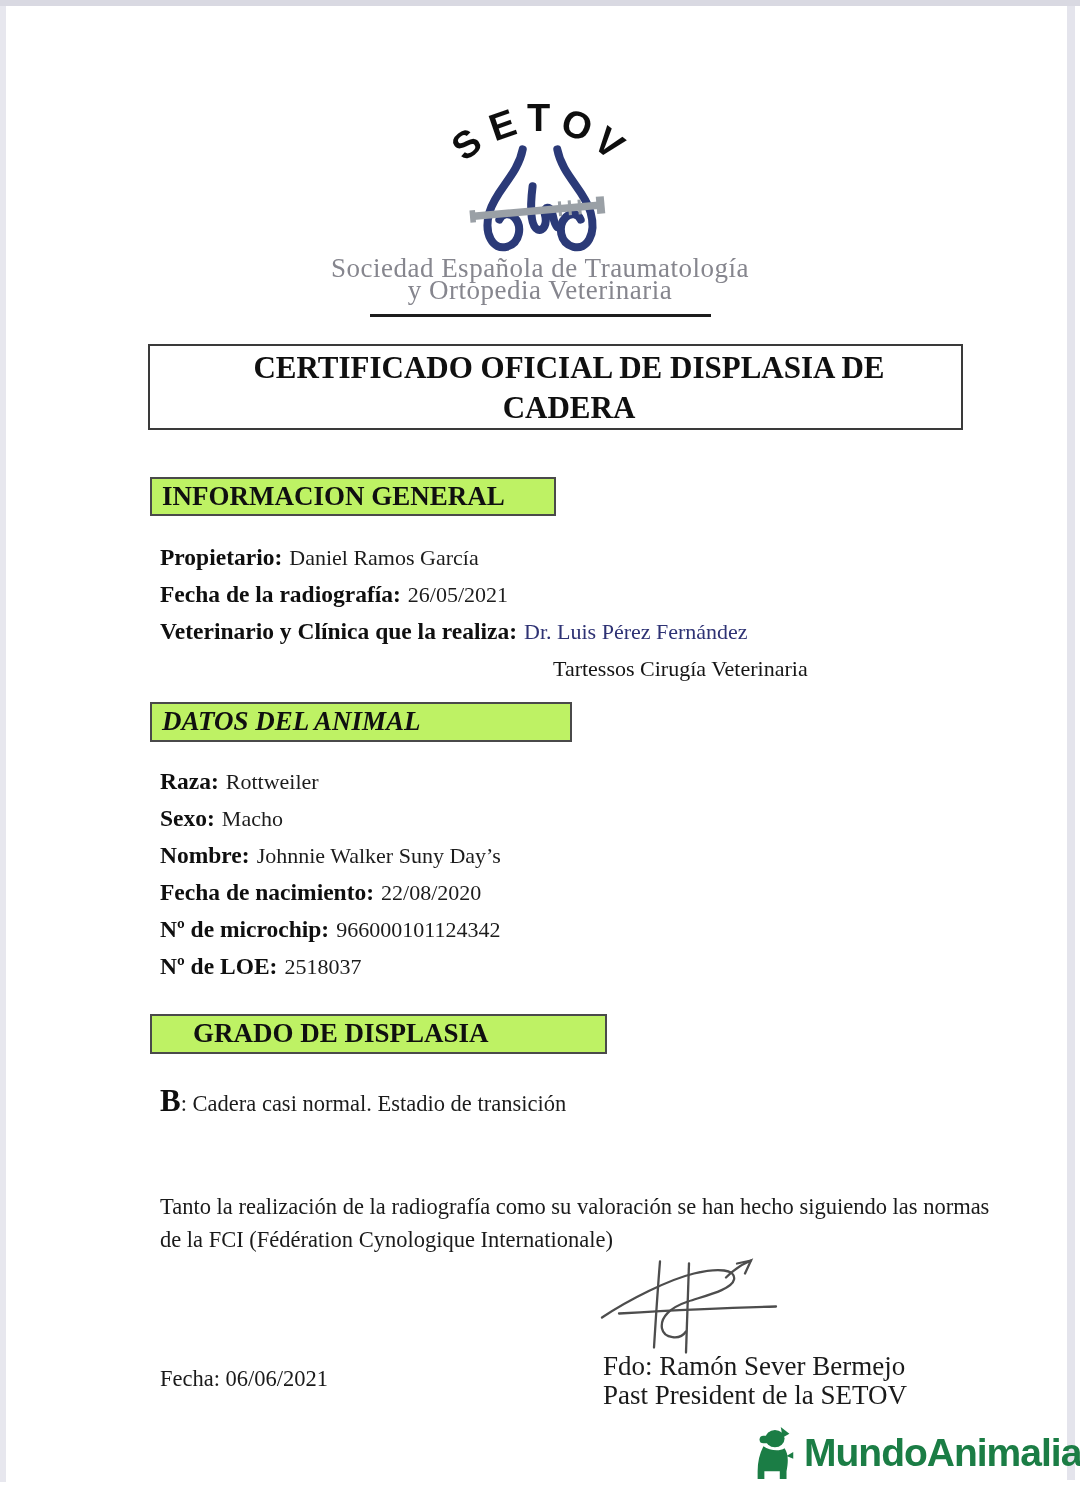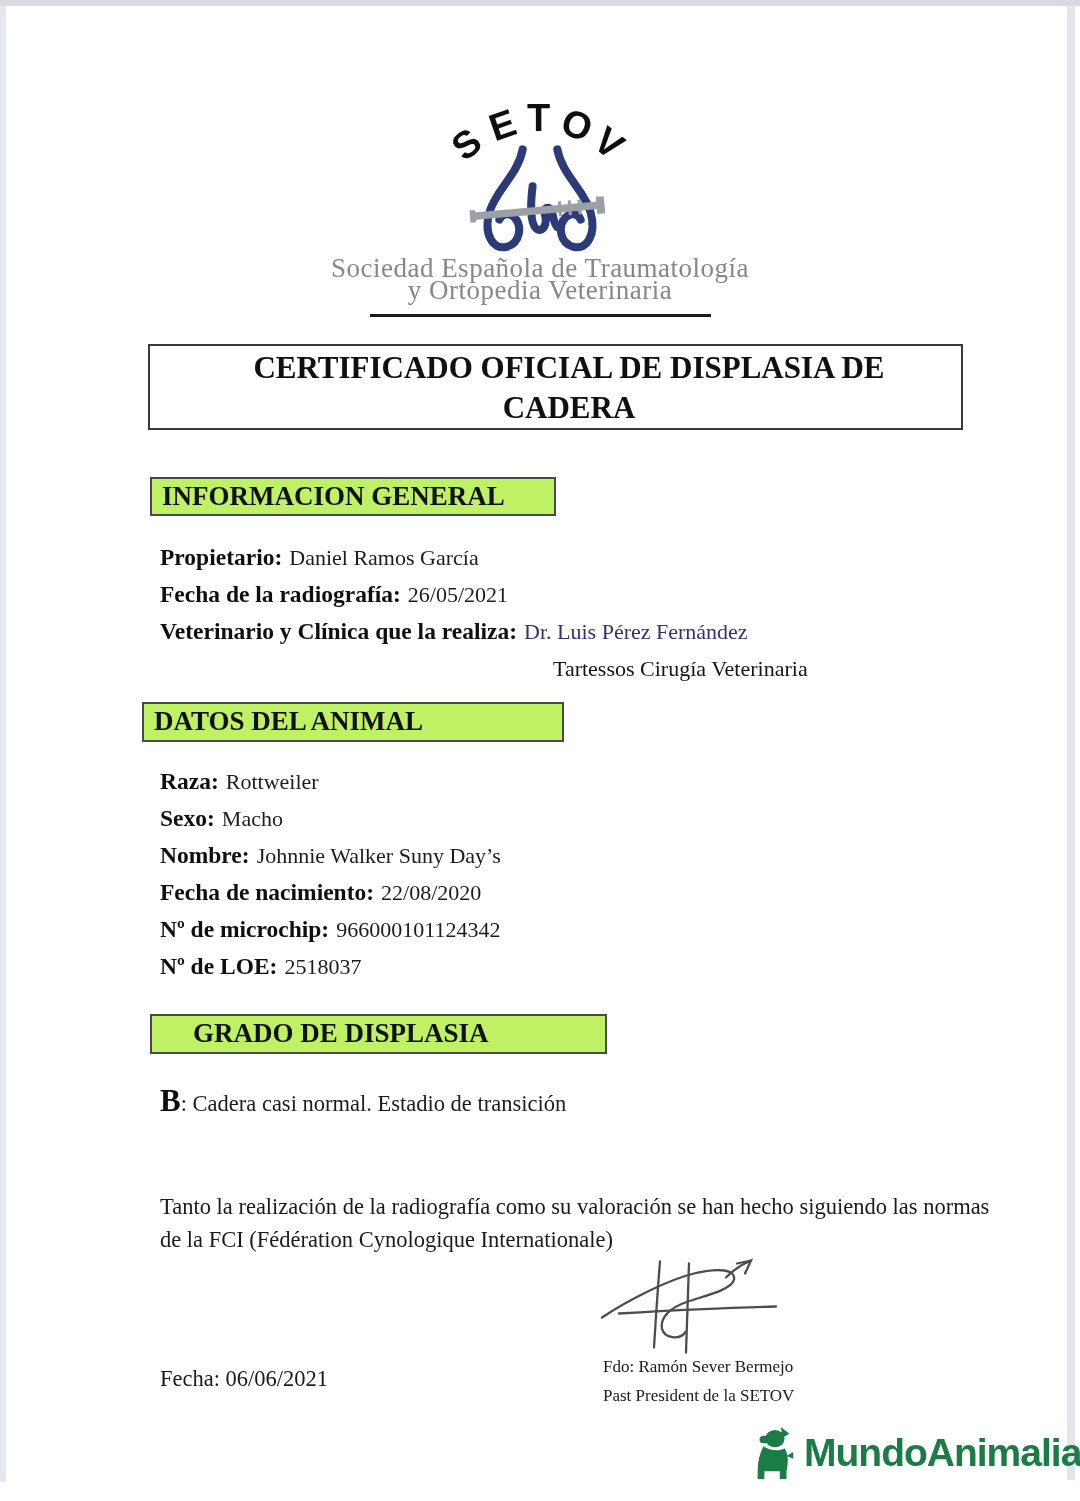--- a/index.html
+++ b/index.html
@@ -31,21 +31,21 @@
   
   .title-box{position:absolute;left:148px;top:344px;width:784px;height:82px;
              border:2px solid #3a3a3a;text-align:center;padding-left:27px;}
   .title-box div{font-weight:700;font-size:31px;line-height:40px;color:#101010;}
   .title-box .t1{margin-top:2px;}
 
   
   .sec{position:absolute;border:2px solid #4a4a4a;font-weight:700;font-size:27px;
        line-height:35px;padding-left:10px;color:#101010;background:#bef264;}
   .sec.general{left:150px;top:477px;width:392px;height:35px;}
-  .sec.animal{left:142px;top:702px;width:408px;height:36px;}
+  .sec.animal{left:150px;top:702px;width:408px;height:36px;font-style:italic;}
   .sec.grade{left:150px;top:1014px;width:412px;height:36px;padding-left:41px;}
 
   
   .rows{position:absolute;left:160px;font-size:22px;line-height:37px;}
   .rows.general{top:539px;}
   .rows.animal{top:763px;}
   .label{font-weight:700;font-size:23.5px;color:#0f0f0f;}
   .value{margin-left:7px;color:#1c1c1c;}
   .value.navy{color:#2e3274;}
   .wrapline{margin-left:393px;}
@@ -53,21 +53,21 @@
   .grade-line{position:absolute;left:160px;top:1083px;}
   .grade-letter{font-weight:700;font-size:31px;color:#0f0f0f;}
   .grade-text{font-size:22.5px;color:#1c1c1c;}
 
   .footnote{position:absolute;left:160px;top:1190px;width:830px;
             font-size:22.5px;line-height:33px;color:#1a1a1a;}
 
   .signature{position:absolute;left:594px;top:1256px;}
 
   .footer-date{position:absolute;left:160px;top:1366px;font-size:22.5px;color:#1a1a1a;}
-  .signer{position:absolute;left:603px;top:1352px;font-size:17px;line-height:29px;color:#1a1a1a;}
+  .signer{position:absolute;left:603px;top:1352px;font-size:27px;line-height:29px;color:#1a1a1a;}
 
   
   .brand{position:absolute;left:748px;top:1426px;display:flex;align-items:center;}
   .brand .word{font-family:"Liberation Sans",sans-serif;font-weight:700;font-size:39px;
                letter-spacing:-1px;color:#1b7d45;margin-left:4px;}
 </style>
 </head>
 <body>
 
 <div class="edge-top"></div>

